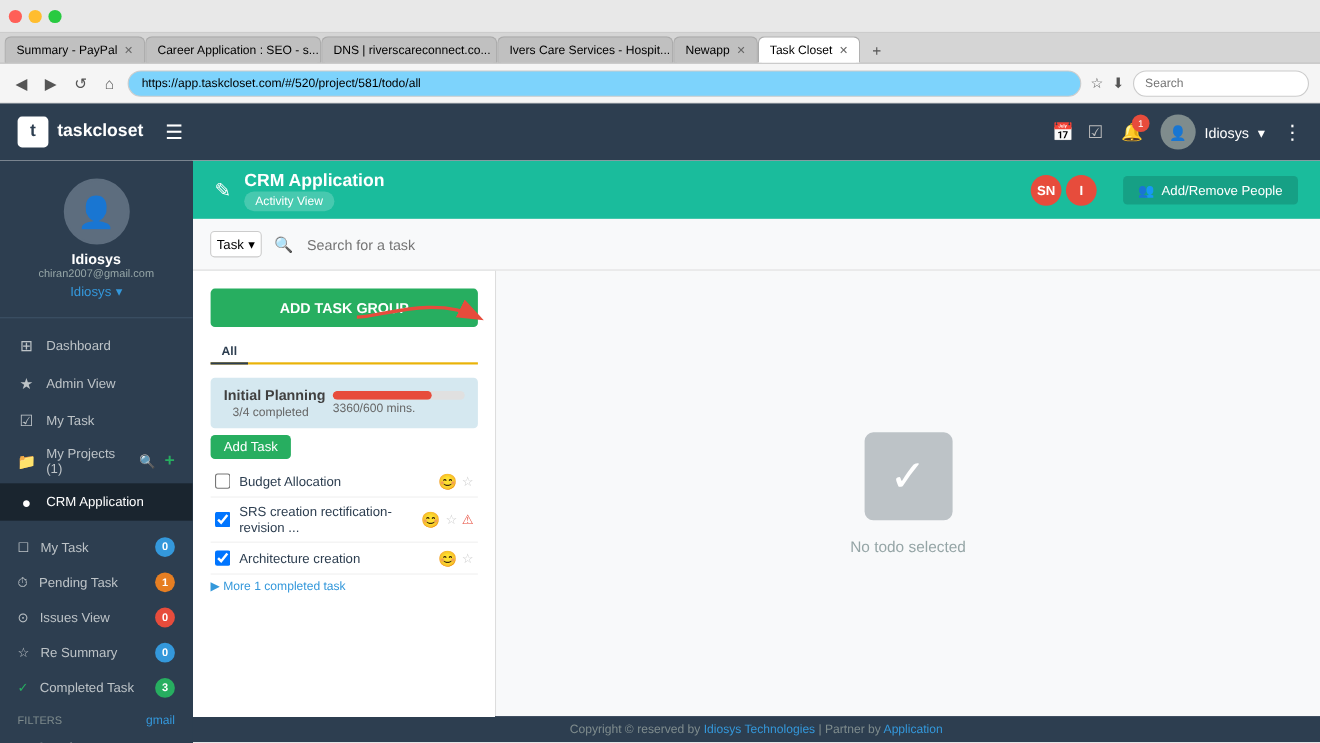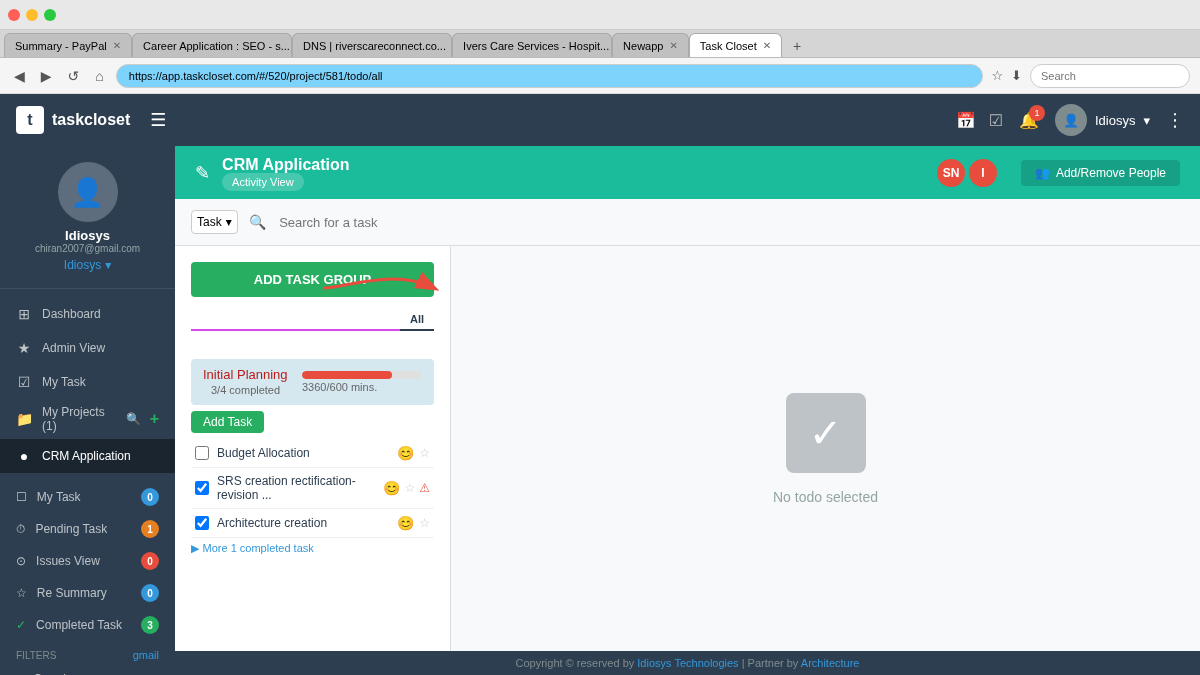--- a/index.html
+++ b/index.html
@@ -294,23 +294,22 @@
       font-weight: bold;
       cursor: pointer;
       width: 100%;
       margin-bottom: 12px;
       text-transform: uppercase;
     }
 
     .task-filter-tabs {
       display: flex;
       gap: 4px;
-      margin-bottom: 28px;
-      border-bottom: 2px solid #d946ef;
-      justify-content: flex-end;
+      margin-bottom: 12px;
+      border-bottom: 2px solid #eab308;
     }
     .task-filter-tab {
       padding: 4px 10px;
       font-size: 11px;
       cursor: pointer;
       color: #666;
       border-bottom: 2px solid transparent;
       margin-bottom: -2px;
     }
     .task-filter-tab.active {
@@ -323,21 +322,21 @@
     .task-group { margin-bottom: 16px; }
     .task-group-header {
       background: #d5e8f0;
       padding: 8px 12px;
       border-radius: 4px;
       display: flex;
       align-items: center;
       justify-content: space-between;
       margin-bottom: 6px;
     }
-    .group-name { font-size: 13px; font-weight: normal; color: #b91c1c; }
+    .group-name { font-size: 13px; font-weight: bold; color: #404040; }
     .group-progress-bar {
       width: 120px;
       height: 8px;
       background: #e0e0e0;
       border-radius: 4px;
       overflow: hidden;
     }
     .group-progress-fill {
       height: 100%;
       background: #e74c3c;
@@ -679,18 +678,18 @@
         <div class="no-todo-panel">
           <div class="no-todo-icon">
             <span>✓</span>
           </div>
           <span class="no-todo-text">No todo selected</span>
         </div>
 
       </div>
 
       <div class="footer">
-        <span>Copyright © reserved by </span><a href="#">Idiosys Technologies</a><span> | Partner by </span><a href="#">Architecture</a>
+        <span>Copyright © reserved by </span><a href="#">Idiosys Technologies</a><span> | Partner by </span><a href="#">Application</a>
       </div>
 
     </div>
   </div>
 </div>
 
 </body></html>

